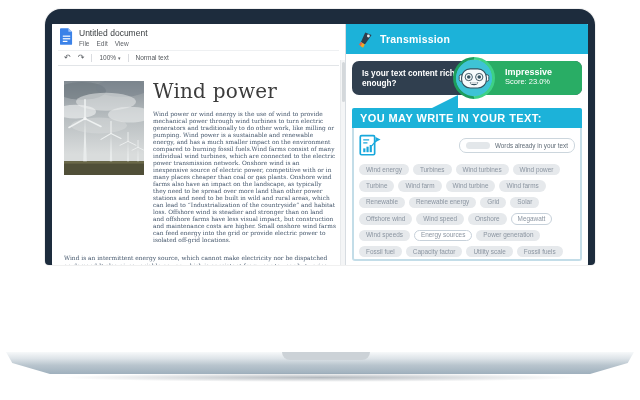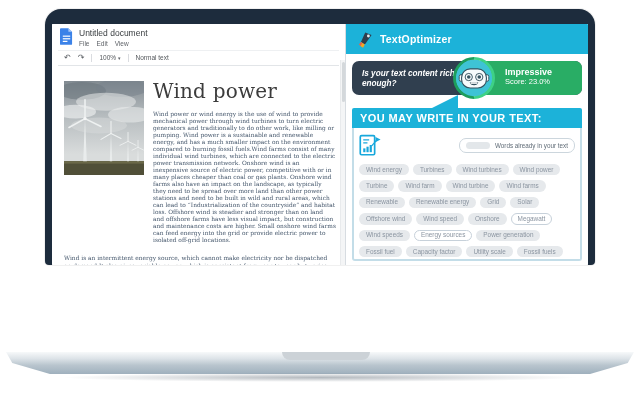--- a/index.html
+++ b/index.html
@@ -43,21 +43,21 @@
   .docs-scroll { position:absolute; right:0; top:36px; bottom:0; width:5px; background:#f4f5f6; border-left:1px solid #e8eaec; }
   .docs-scroll-thumb { position:absolute; top:2px; left:1px; width:3px; height:40px; background:#d4d8db; border-radius:2px; }
 
   
   .optimizer-panel { flex:1; background:#fff; display:flex; flex-direction:column; border-left:1px solid #d7dce1; }
   .opt-header { height:30px; min-height:30px; background:#1cb2d9; display:flex; align-items:center; gap:7px; padding:0 10px; }
   .opt-logo svg { width:17px; height:17px; display:block; }
   .opt-name { color:#fff; font-weight:bold; font-size:10.5px; letter-spacing:.2px; }
   .opt-body { flex:1; padding:5px 6px 4px; display:flex; flex-direction:column; overflow:hidden; }
   .banner { position:relative; background:#303f4f; border-radius:7px; height:34px; min-height:34px; margin-top:2px; }
-  .banner-q { color:#fff; font-size:8.2px; line-height:9.5px; font-weight:bold; padding:8px 0 0 10px; width:108px;font-style:italic; }
+  .banner-q { color:#fff; font-size:8.2px; line-height:9.5px; font-weight:bold; padding:8px 0 0 10px; width:108px; }
   .banner-score { position:absolute; right:0; top:0; bottom:0; width:113px; background:#29ad65;
                   border-radius:7px; padding:6px 0 0 36px; color:#fff; }
   .score-label { font-size:9px; font-weight:bold; line-height:10px; }
   .score-value { font-size:7.5px; line-height:9px; }
   .robot { position:absolute; left:101px; top:-4px; width:42px; height:42px; }
   .tail { width:26px; height:13px; background:#1cb2d9; margin-left:80px;
           clip-path:polygon(100% 0,100% 100%,0 100%); }
   .section-bar { background:#1cb2d9; color:#fff; font-weight:bold; font-size:11px;
                  letter-spacing:.4px; padding:4px 8px 4px; border-radius:2px 2px 0 0; }
   .suggest-box { flex:1; border:2px solid #c3dde8; border-top:none; background:#fff;
@@ -173,21 +173,21 @@
       <div class="optimizer-panel">
         <div class="opt-header">
           <span class="opt-logo">
             <svg viewBox="0 0 24 24">
                 <path d="M13 2l9 3.5L12.5 19 7 15.5z" fill="#2e3e4e"></path>
                 <path d="M7 15.5l5.5 3.5-2.5 4.5L6 21z" fill="#f5a623"></path>
                 <circle cx="17.5" cy="7" r="2" fill="#ffffff" opacity=".9"></circle>
                 <path d="M4 19l3-3.5 2 1.3L6.5 21z" fill="#e8604c"></path>
               </svg>
           </span>
-          <span class="opt-name">TextOptimizer</span>
+          <span class="opt-name">Transmission</span>
         </div>
 
         <div class="opt-body">
           <div class="banner">
             <div class="banner-q">Is your text content rich enough?</div>
             <div class="banner-score">
               <div class="score-label">Impressive</div>
               <div class="score-value">Score: 23.0%</div>
             </div>
             <span class="robot">

